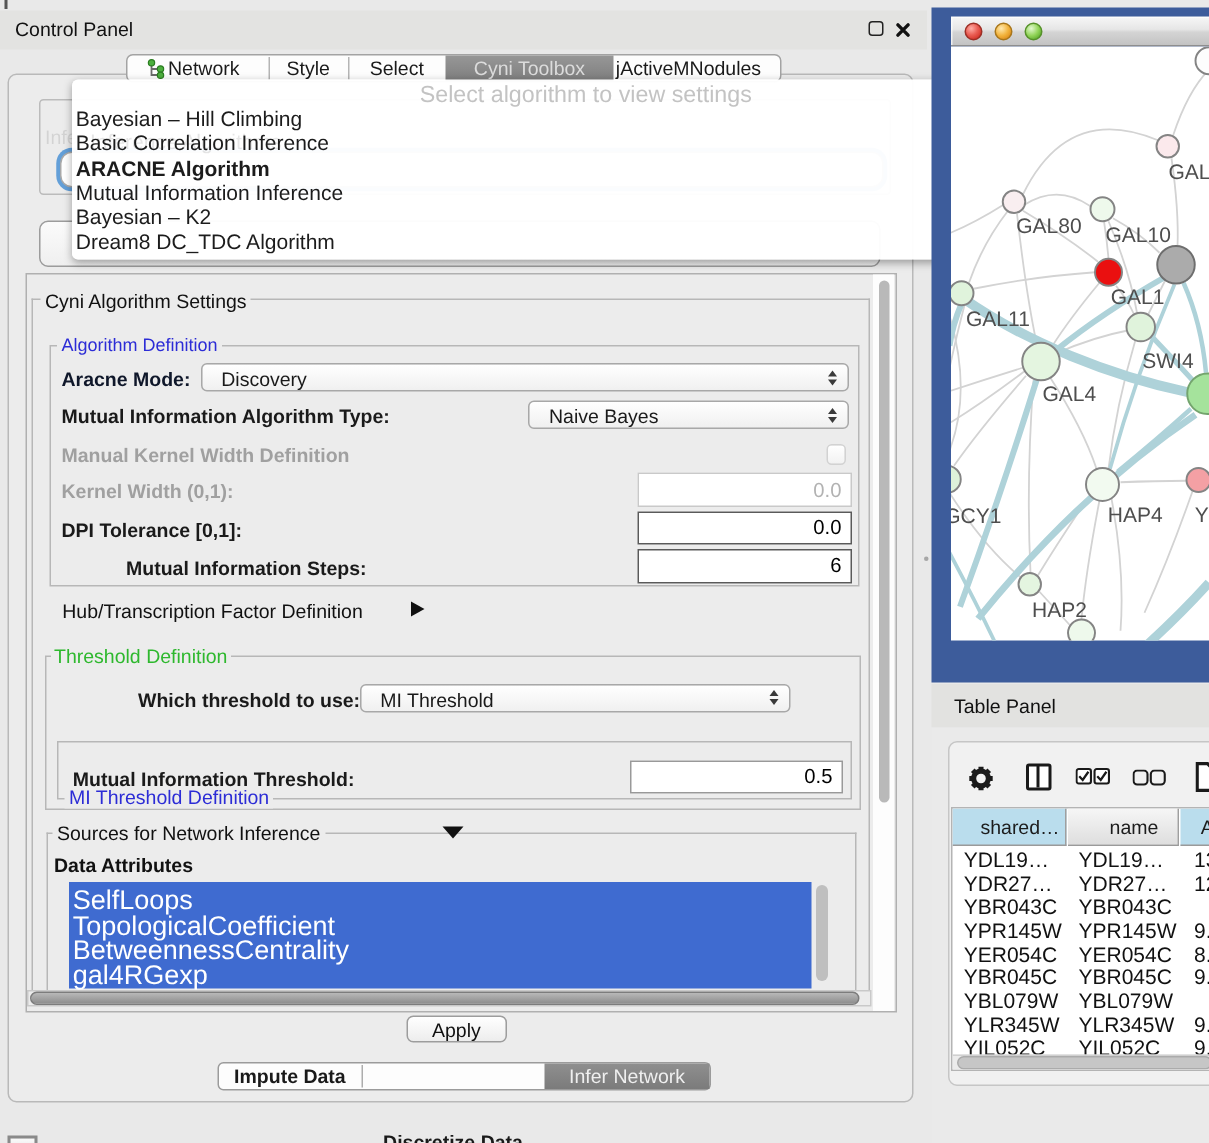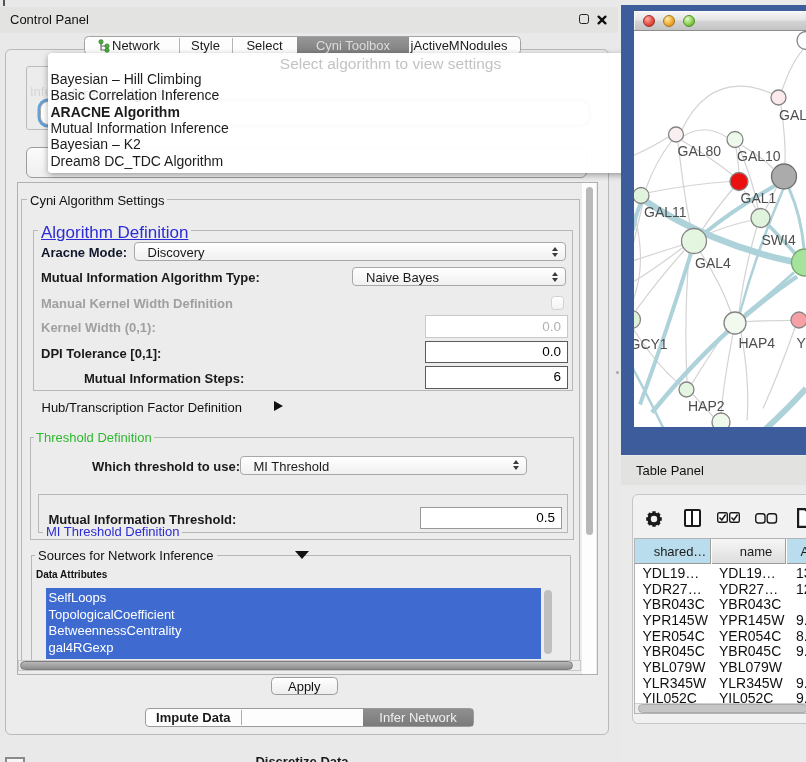--- a/index.html
+++ b/index.html
@@ -48,21 +48,21 @@
 
 <div class="abs" style="left:16.5px;top:182px;width:581px;height:493px;background:#ececec;border:1px solid #b0b0b0;"></div>
 
 <div class="abs" style="left:582px;top:183px;width:14px;height:491px;background:#fdfdfd;"></div>
 <div class="abs" style="left:585.5px;top:187px;width:7.5px;height:348px;background:#b9b9b9;border-radius:4px;"></div>
 
 <div class="abs" style="left:21px;top:199px;width:559px;height:461px;border:1px solid #b7b7b7;border-bottom:none;"></div>
 <div class="abs" style="left:27px;top:192.5px;background:#ececec;padding:0 3px;font-size:13px;color:#111;">Cyni Algorithm Settings</div>
 
 <div class="abs" style="left:33px;top:229.5px;width:540px;height:161.5px;border:1px solid #b7b7b7;"></div>
-<div class="abs" style="left:38px;top:223px;background:#ececec;padding:0 3px;font-size:17px;color:#2c2cd6;text-decoration:underline;">Algorithm Definition</div>
+<div class="abs" style="left:38px;top:223px;background:#ececec;padding:0 3px;font-size:12px;color:#2c2cd6;">Algorithm Definition</div>
 
 <div class="abs" style="left:41px;top:245px;font-size:13px;font-weight:bold;color:#0f172a;">Aracne Mode:</div>
 <div class="abs combo" style="left:133.5px;top:242px;width:432px;height:19px;">
   <span style="position:absolute;left:13px;top:0;line-height:19px;font-size:13px;color:#1a1a1a;">Discovery</span>
 </div>
 <div class="abs" style="left:41px;top:270px;font-size:13px;font-weight:bold;color:#1a1a1a;">Mutual Information Algorithm Type:</div>
 <div class="abs combo" style="left:352px;top:267px;width:213.5px;height:19px;">
   <span style="position:absolute;left:13px;top:0;line-height:19px;font-size:13px;color:#1a1a1a;">Naive Bayes</span>
 </div>
 <div class="abs" style="left:41px;top:296px;font-size:13px;font-weight:bold;color:#a0a0a0;">Manual Kernel Width Definition</div>
@@ -89,23 +89,23 @@
 </div>
 
 <div class="abs" style="left:37.5px;top:493.5px;width:530px;height:39px;border:1px solid #b7b7b7;"></div>
 <div class="abs" style="left:43px;top:487px;background:#ececec;padding:0 3px;font-size:13px;color:#2c2cd6;margin-top:37px;">MI Threshold Definition</div>
 <div class="abs" style="left:48.5px;top:511.5px;font-size:13px;font-weight:bold;color:#1a1a1a;">Mutual Information Threshold:</div>
 <div class="abs" style="left:419.5px;top:507px;width:142.5px;height:21.5px;background:#fff;border:1px solid #999;font-size:13.5px;color:#000;text-align:right;line-height:19.5px;padding-right:6px;">0.5</div>
 
 <div class="abs" style="left:30.5px;top:555px;width:540px;height:105px;border:1px solid #b7b7b7;border-bottom:none;"></div>
 <div class="abs" style="left:35px;top:548px;background:#ececec;padding:0 3px;font-size:13px;color:#111;">Sources for Network Inference</div>
 <div class="abs" style="left:295px;top:551px;width:0;height:0;border-top:8px solid #111;border-left:7px solid transparent;border-right:7px solid transparent;"></div>
-<div class="abs" style="left:36px;top:569px;font-size:10px;font-weight:bold;color:#111;">Data Attributes</div>
-
-<div class="abs" style="left:45.5px;top:587.5px;width:495px;height:71px;background:#3f6bd0;font-size:13px;color:#fff;">
+<div class="abs" style="left:36px;top:569px;font-size:13px;font-weight:bold;color:#111;">Data Attributes</div>
+
+<div class="abs" style="left:45.5px;top:587.5px;width:495px;height:71px;background:#3f6bd0;font-size:18px;color:#fff;">
   <div style="position:absolute;left:3px;top:2.5px;">SelfLoops</div>
   <div style="position:absolute;left:3px;top:19px;">TopologicalCoefficient</div>
   <div style="position:absolute;left:3px;top:35.5px;">BetweennessCentrality</div>
   <div style="position:absolute;left:3px;top:52px;">gal4RGexp</div>
 </div>
 <div class="abs" style="left:544px;top:589.5px;width:7.5px;height:64px;background:#bfbfbf;border-radius:4px;"></div>
 
 <div class="abs" style="left:17.5px;top:659.5px;width:563px;height:11px;background:#ececec;border:1px solid #c9c9c9;"></div>
 <div class="abs" style="left:20px;top:660.5px;width:553px;height:9px;background:linear-gradient(#b8b8b8,#8d8d8d);border-radius:4.5px;border:0.5px solid #7c7c7c;"></div>
 

